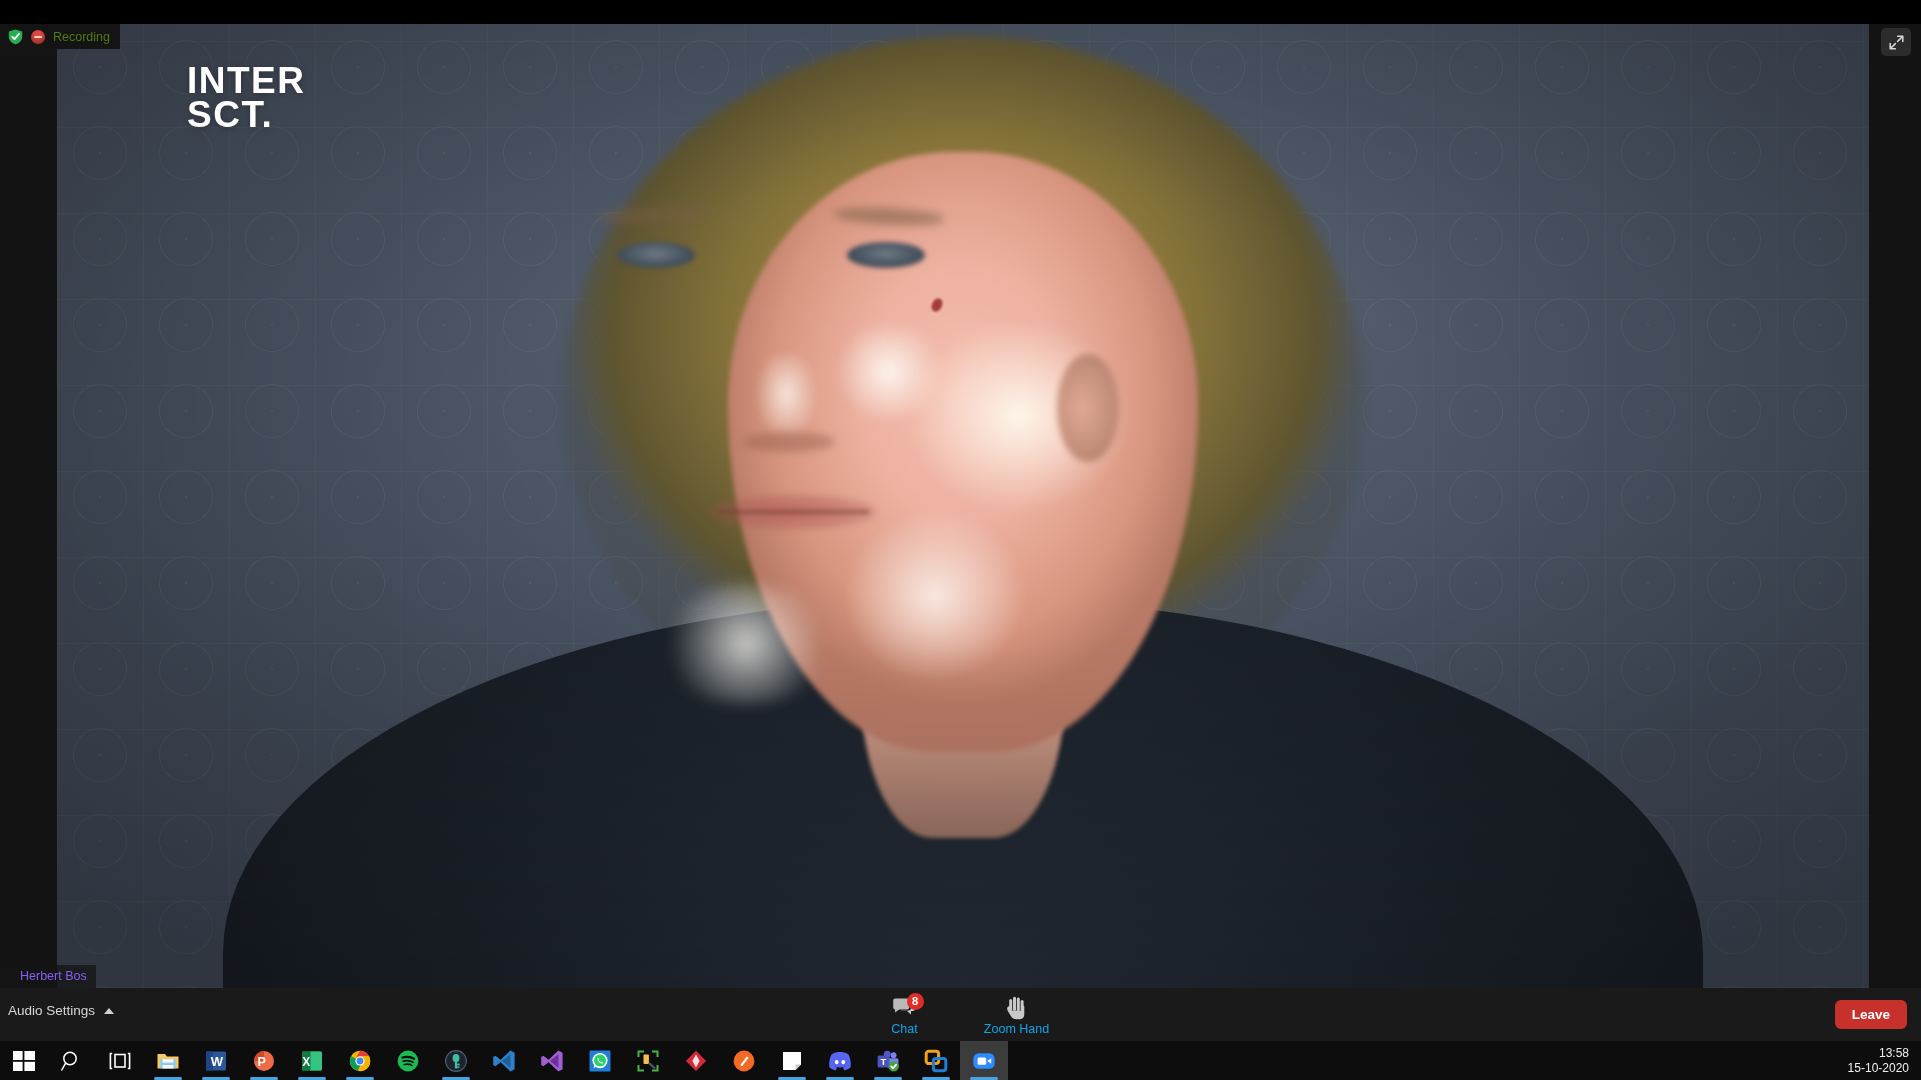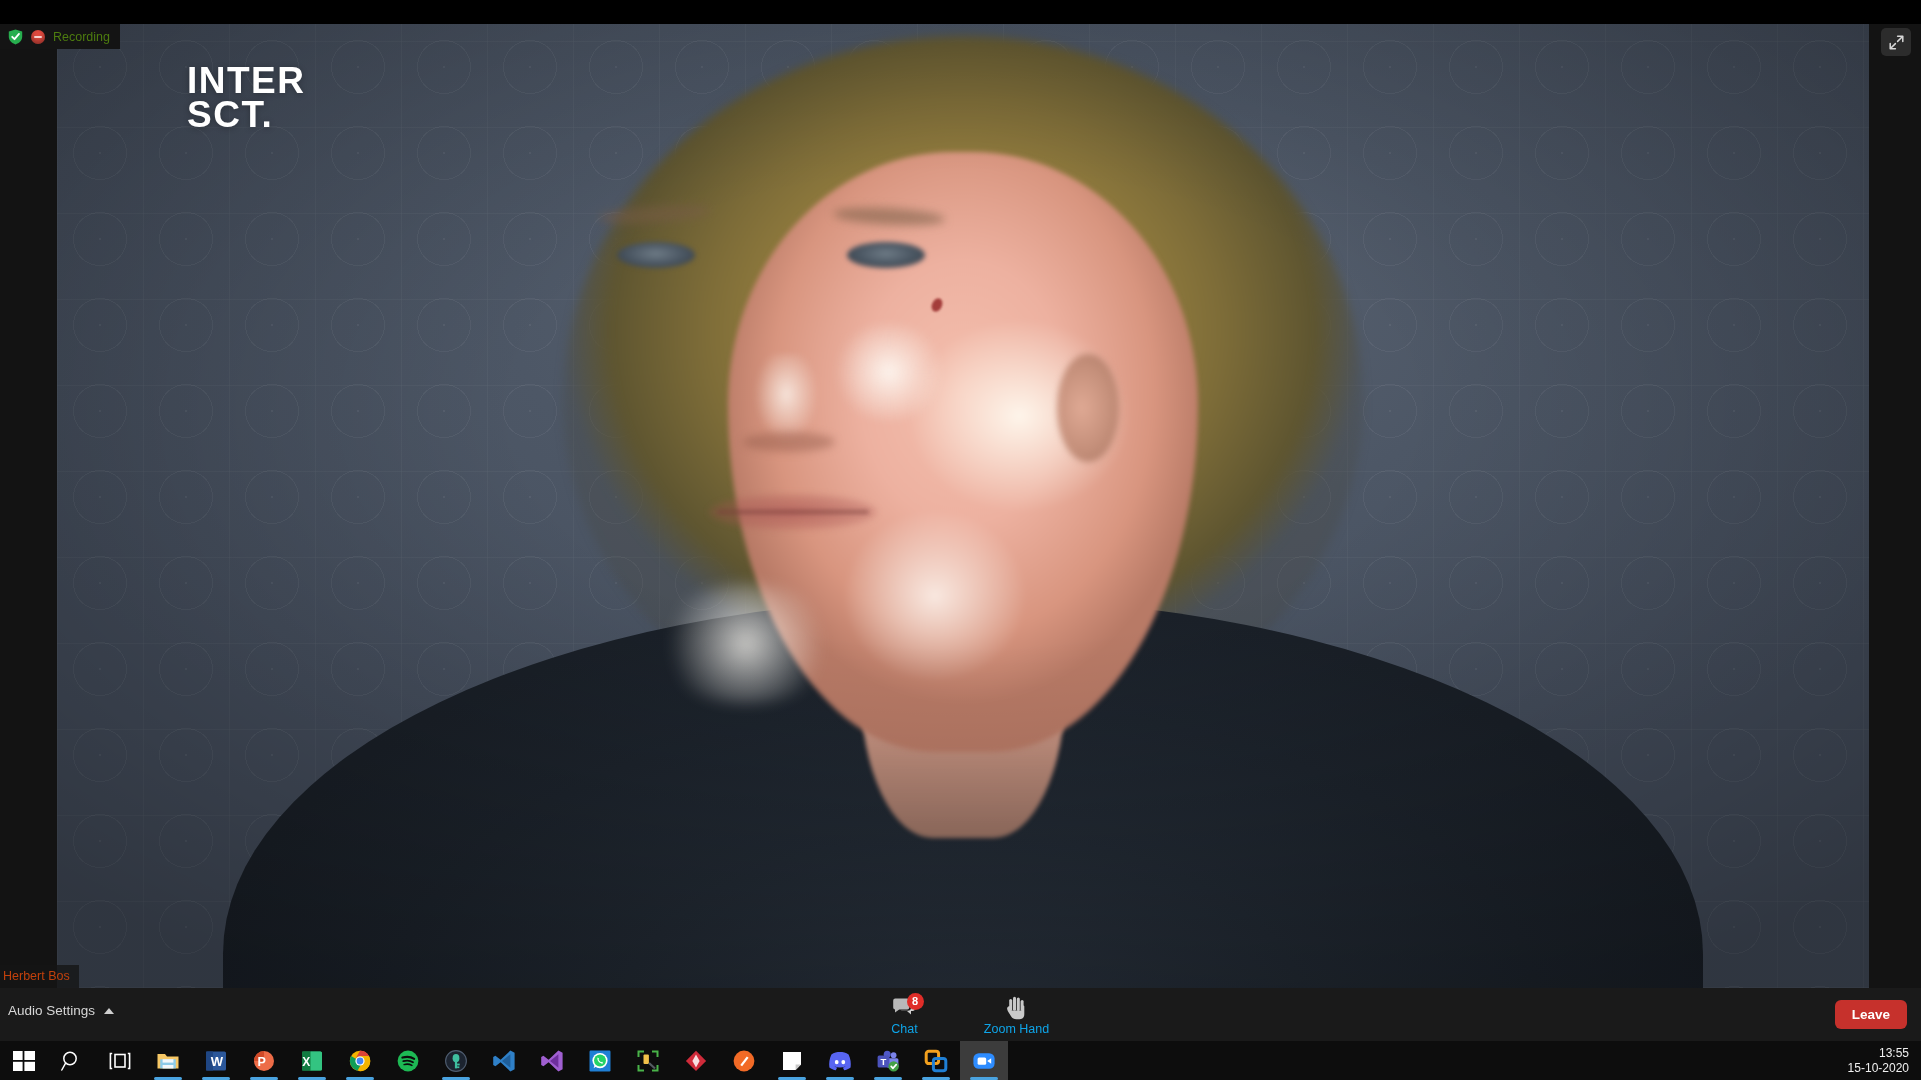--- a/index.html
+++ b/index.html
@@ -198,22 +198,22 @@
     text-shadow: 0 1px 6px rgba(0,0,0,.28);
     user-select: none;
     margin-left: 40px;
   }
   .logo div { display: block; }
 
   
   .namebadge {
     position: absolute; left: 0; bottom: 0;
     background: rgba(20,20,20,.78);
-    color: #c2410c; font-size: 12.5px;
-    padding: 4px 9px 5px 3px;
+    color: #8b5cf6; font-size: 12.5px;
+    padding: 4px 9px 5px 20px;
     white-space: nowrap; z-index: 4; margin-top: 16px;
   }
 
   
   .toolbar {
     position: absolute; left: 0; top: 964px;
     width: 1921px; height: 53px;
     background: #1a1a1a;
     padding-left: 20px;
   }
@@ -576,18 +576,18 @@
     <div class="tk active-bg">
       <svg class="ico" viewBox="0 0 24 24">
         <rect x="1.4" y="4.2" width="21.2" height="15.6" rx="5.4" fill="#2d8cff"></rect>
         <rect x="5.6" y="8.4" width="8.6" height="7.4" rx="1.5" fill="#ffffff"></rect>
         <path d="M15.2 12 L19.2 9.2 V14.8 Z" fill="#ffffff"></path>
       </svg>
       <span class="ul"></span>
     </div>
 
     <div class="clock">
-      <div>13:55</div>
+      <div>13:58</div>
       <div>15-10-2020</div>
     </div>
   </div>
 
 </div>
 
 </body></html>

